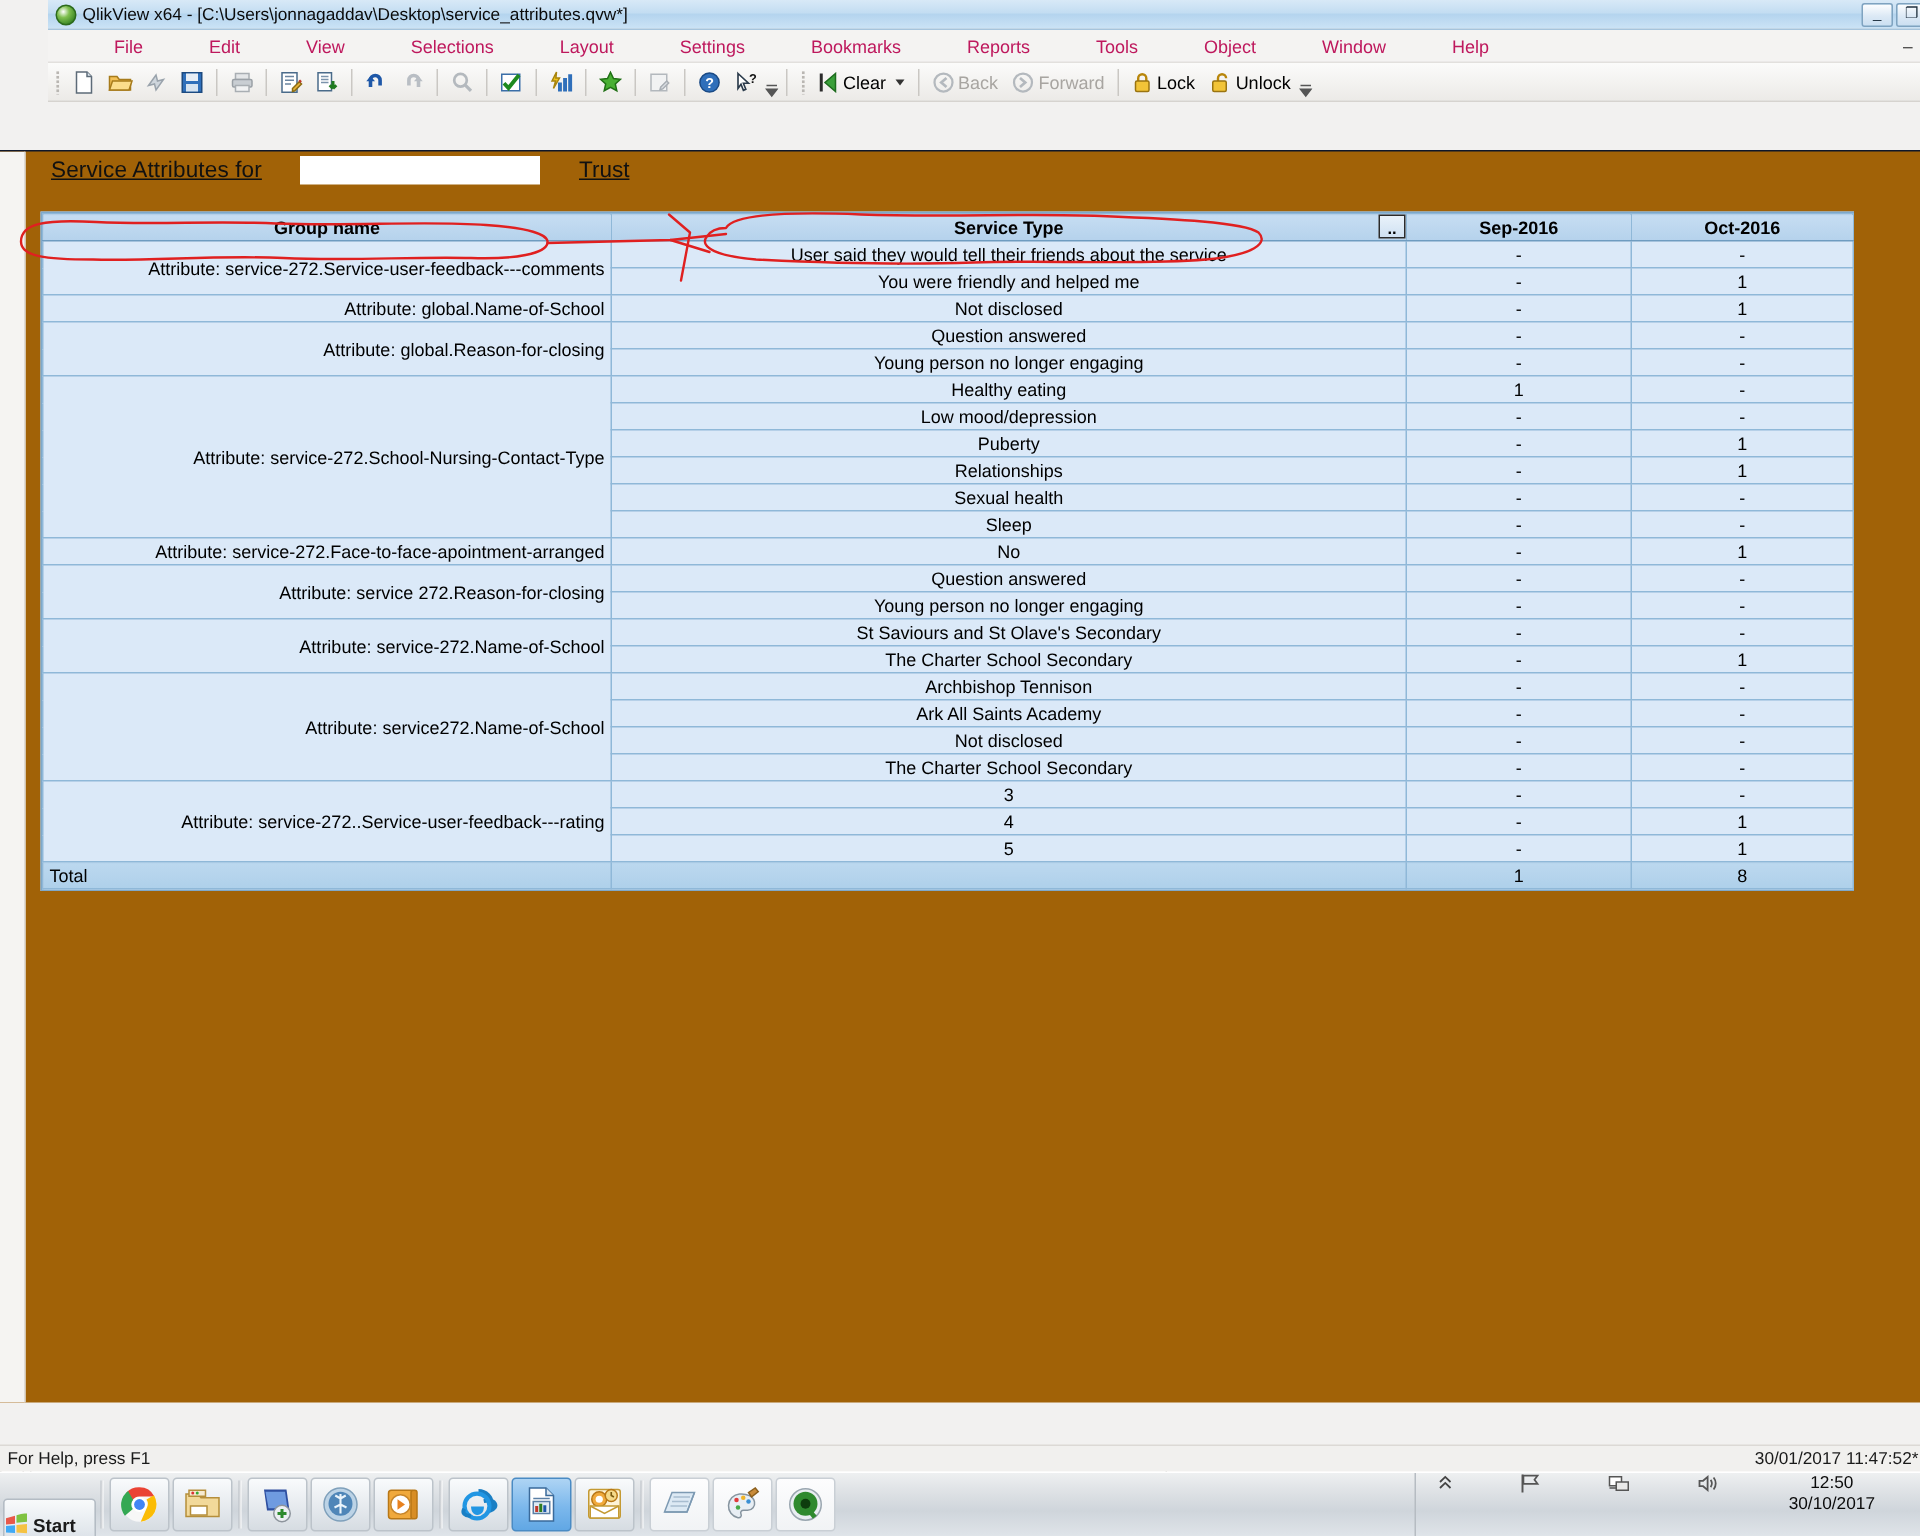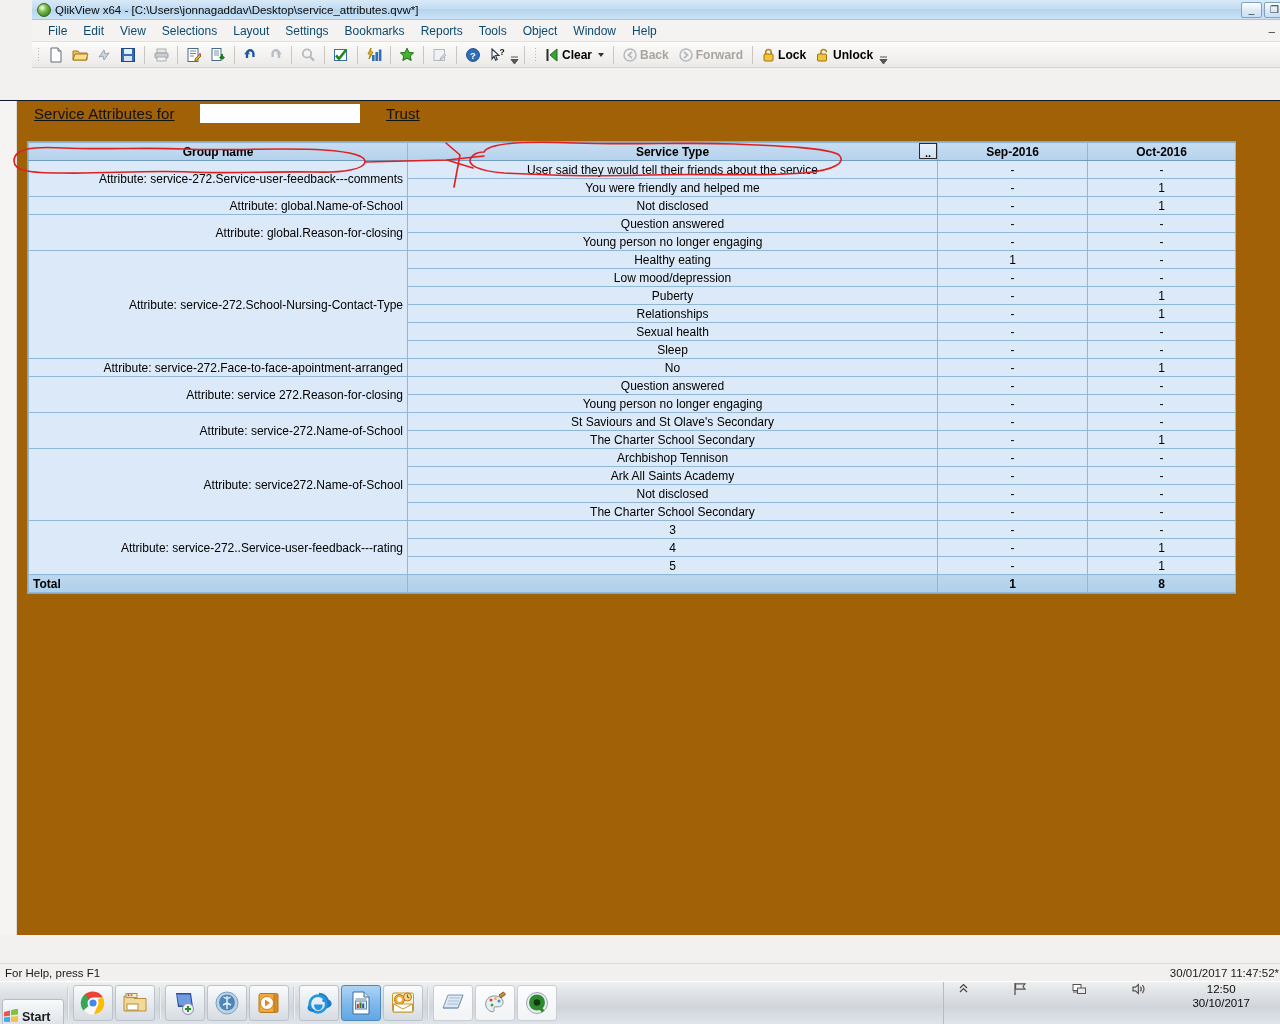--- a/index.html
+++ b/index.html
@@ -41,21 +41,21 @@
 
   
   .menubar{
     height:22px;background:#f4f3f2;
     border-bottom:1px solid #e2e0dd;
     display:flex;align-items:center;
     padding-left:8px;box-sizing:border-box;
     position:relative;
   }
   .menu-item{
-    padding:3px 8px;font-size:12px;color:#0c4a6e;cursor:default;white-space:nowrap;
+    padding:3px 8px;font-size:12px;color:#be185d;cursor:default;white-space:nowrap;margin-left:28px;
   }
   .menu-right{position:absolute;right:4px;top:2px;display:flex;gap:7px;align-items:center;}
   .mdi-btn{font-size:11px;color:#222;font-family:"Liberation Sans",sans-serif;line-height:1;}
 
   
   .toolbar{
     height:26px;
     background:linear-gradient(to bottom,#fbfbfa,#eceae7);
     border-bottom:1px solid #d6d3cf;
     display:flex;align-items:center;
@@ -74,21 +74,21 @@
   }
   .tbtn svg{display:block;}
   .tsep{width:1px;height:18px;background:#cac7c3;margin:0 4px;flex:0 0 auto;}
   .tb-expand{
     width:11px;height:22px;display:flex;flex-direction:column;
     align-items:center;justify-content:flex-end;font-size:8px;color:#555;
     flex:0 0 auto;
   }
   .tb-text{
     display:flex;align-items:center;gap:3px;padding:0 5px;height:22px;
-    font-size:12px;white-space:nowrap;flex:0 0 auto;font-weight:bold;
+    font-size:12px;white-space:nowrap;flex:0 0 auto;
   }
   .tb-text.dim{color:#a8a5a1;}
   .caret{
     width:0;height:0;border-left:3.5px solid transparent;border-right:3.5px solid transparent;
     border-top:4px solid #333;margin-left:3px;
   }
 
   
   .tabstrip{
     height:22px;background:#f4f3f1;
@@ -185,21 +185,21 @@
   td.group{
     text-align:right;vertical-align:middle;padding-left:5px;
     white-space:nowrap;
   }
   td.stype{text-align:center;white-space:nowrap;}
   td.val{text-align:center;}
   tr.row{height:18px;}
   tr.total td{
     height:18px;
     background:linear-gradient(to bottom,#bcd8ef,#aed0ea);
-    font-weight:bold;
+    font-weight:normal;
     border-top:1px solid #6f9cc0;
     margin-left:30px;
   }
   tr.total td.group{text-align:left;}
   tr.total td.val{text-align:center;}
 
   
   .annot{position:absolute;left:0;top:0;width:1280px;height:1024px;pointer-events:none;}
 
   

